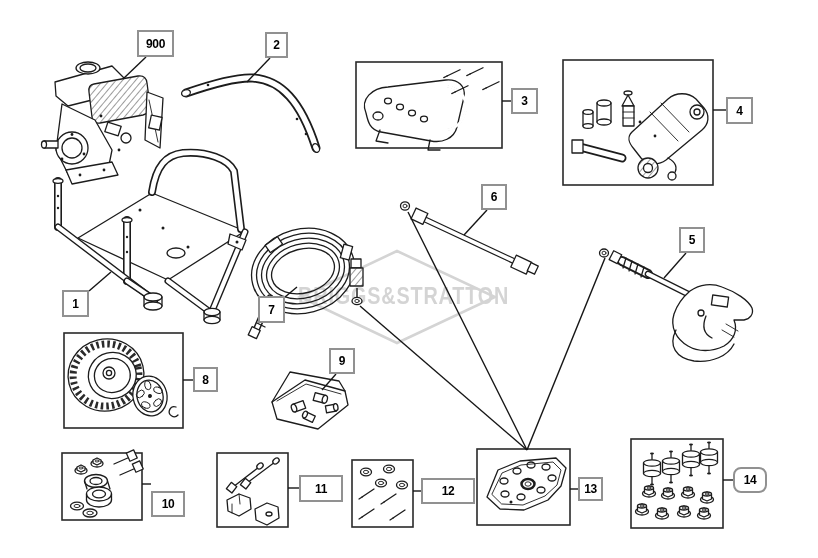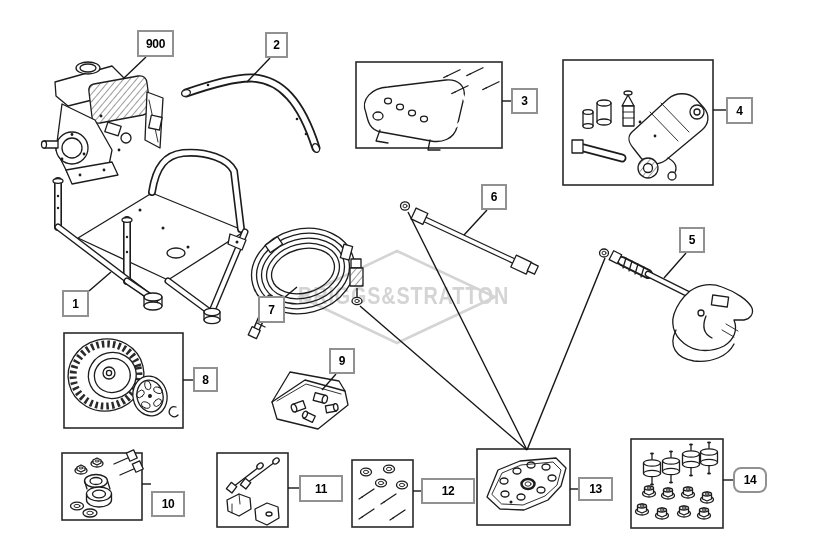--- a/index.html
+++ b/index.html
@@ -419,15 +419,15 @@
   <div class="callout" style="left:726px;top:97px;width:27px;height:27px;">4</div>
   <div class="callout" style="left:679px;top:227px;width:26px;height:26px;">5</div>
   <div class="callout" style="left:481px;top:184px;width:26px;height:26px;">6</div>
   <div class="callout" style="left:62px;top:290px;width:27px;height:27px;">1</div>
   <div class="callout" style="left:258px;top:296px;width:27px;height:27px;">7</div>
   <div class="callout" style="left:193px;top:367px;width:25px;height:25px;">8</div>
   <div class="callout" style="left:329px;top:348px;width:26px;height:26px;">9</div>
   <div class="callout" style="left:151px;top:491px;width:34px;height:26px;">10</div>
   <div class="callout" style="left:299px;top:475px;width:44px;height:27px;">11</div>
   <div class="callout" style="left:421px;top:478px;width:54px;height:26px;">12</div>
-  <div class="callout" style="left:578px;top:477px;width:35px;height:24px;">13</div>
+  <div class="callout" style="left:578px;top:477px;width:25px;height:24px;">13</div>
   <div class="callout" style="left:733px;top:467px;width:34px;height:26px;border-radius:8px;">14</div>
 </div>
 
 </body></html>

